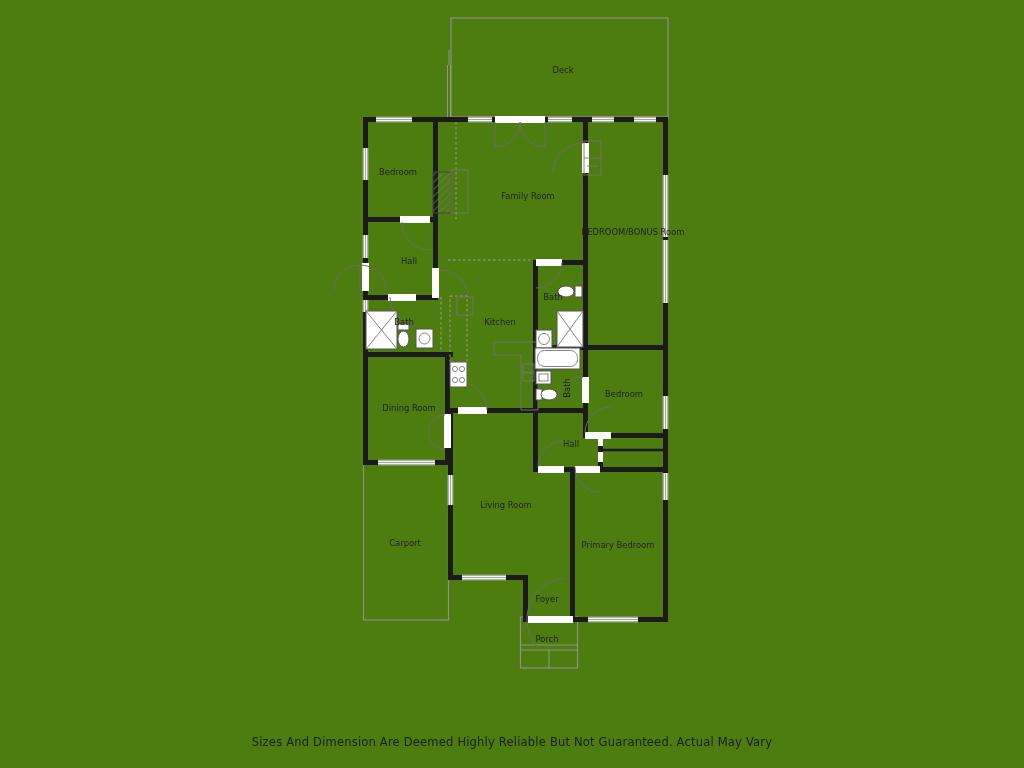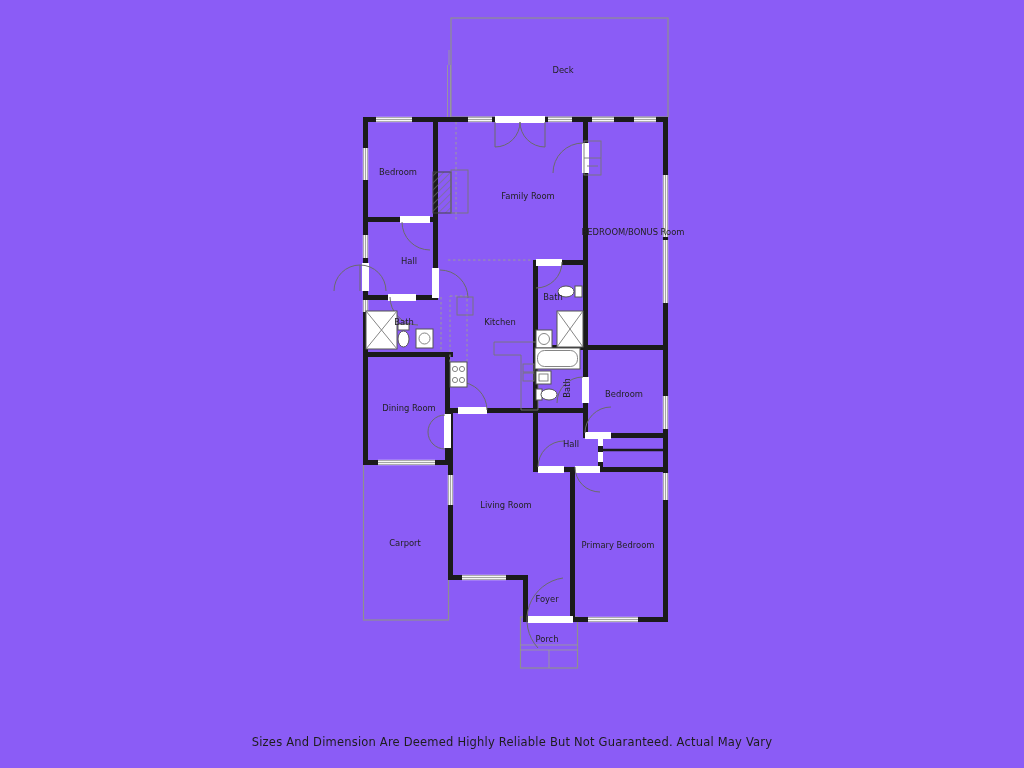--- a/index.html
+++ b/index.html
@@ -1,16 +1,16 @@
 <!DOCTYPE html>
 <html><head>
 <meta charset="utf-8">
 <style>
   html,body{margin:0;padding:0;background:#fff;}
-  .stage{position:relative;width:1024px;height:768px;background:#8b5cf6;overflow:hidden;
+  .stage{position:relative;width:1024px;height:768px;background:#4d7c0f;overflow:hidden;
          font-family:"DejaVu Sans","Liberation Sans",sans-serif;}
   svg{position:absolute;left:0;top:0;}
   .wall{fill:#1b1b1b;}
   .opening{fill:#ffffff;}
   .thin{fill:none;stroke:#8f8f8f;stroke-width:1.2;}
   .thin2{fill:none;stroke:#9a9a9a;stroke-width:0.9;}
   .arc{fill:none;stroke:#6b6b6b;stroke-width:1;}
   .fix{fill:#ffffff;stroke:#555555;stroke-width:1;}
   .fixl{fill:none;stroke:#777777;stroke-width:0.9;}
   .dash{fill:none;stroke:#9b9b9b;stroke-width:1;stroke-dasharray:2.5 2.5;}

